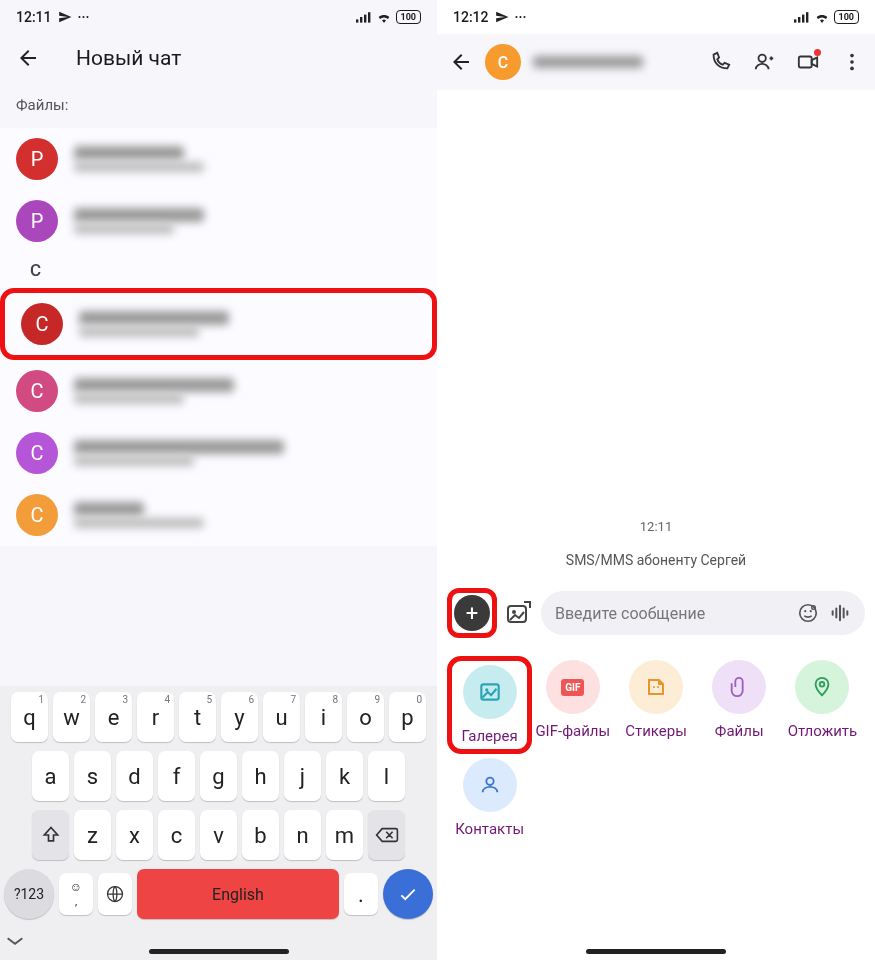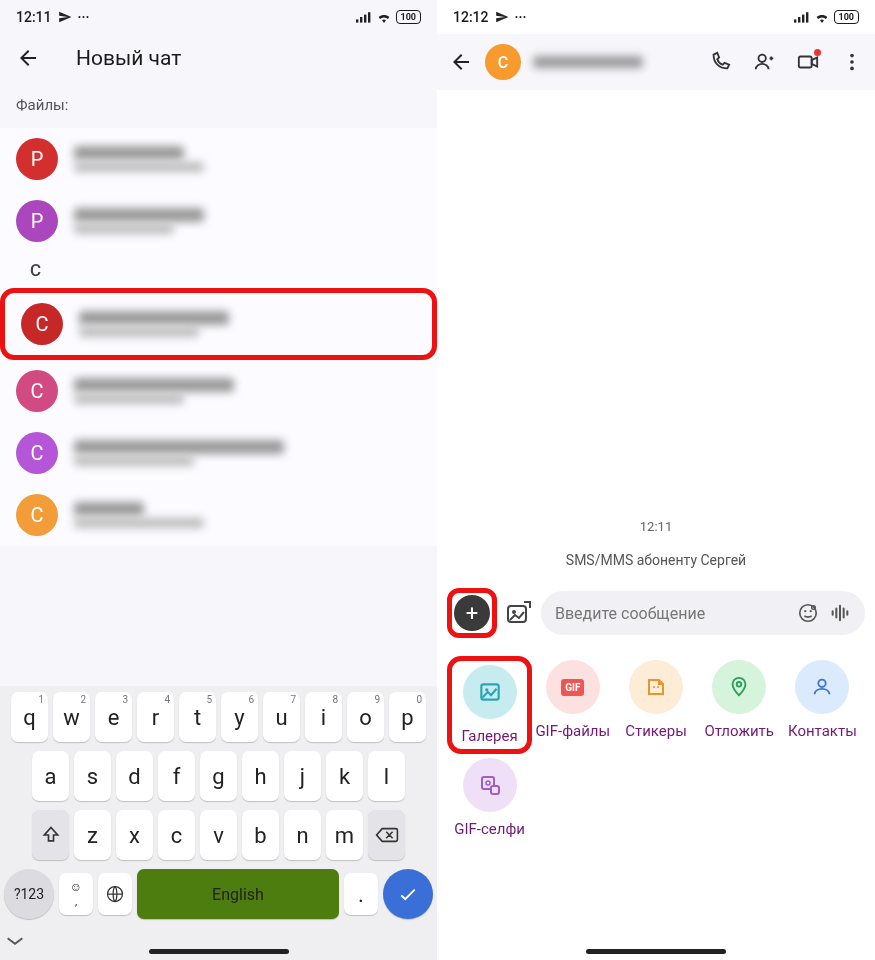--- a/index.html
+++ b/index.html
@@ -37,21 +37,21 @@
   .kb-row { display: flex; justify-content: center; gap: 5px; margin-bottom: 9px; }
   .key { background: #fff; border-radius: 7px; height: 50px; display: flex; align-items: center; justify-content: center; font-size: 22px; color: #222; box-shadow: 0 1px 1px rgba(0,0,0,0.2); position: relative; }
   .key-top .key { width: 37px; }
   .key .sup { position: absolute; top: 2px; right: 4px; font-size: 10px; color: #777; }
   .key-mid .key { width: 37px; }
   .key-shift, .key-del { width: 54px; background: #e4e4e8; }
   .key-bottom { align-items: center; }
   .key-123 { width: 50px; height: 50px; border-radius: 50%; background: #dcdce0; font-size: 14px; }
   .key-emoji { width: 34px; height: 42px; background: #fff; font-size: 12px; flex-direction: column; gap: 1px; }
   .key-globe { width: 34px; height: 42px; background: #fff; }
-  .key-space { flex: 1; background: #4d7c0f; font-size: 16px; }
+  .key-space { flex: 1; background: #ef4444; font-size: 16px; }
   .key-dot { width: 34px; height: 42px; }
   .key-go { width: 50px; height: 50px; border-radius: 50%; background: #3a6fd8; color: #fff; }
   .kb-collapse { text-align: center; padding: 6px 0 2px; color: #555; }
   .home-bar { position: absolute; bottom: 6px; left: 50%; transform: translateX(-50%); width: 140px; height: 5px; background: #222; border-radius: 3px; }
 
   
   .header-r { display: flex; align-items: center; padding: 10px 12px; gap: 12px; background: #f7f6fb; }
   .header-r .avatar-sm { width: 36px; height: 36px; border-radius: 50%; background: #f79b2e; display: flex; align-items: center; justify-content: center; color: #fff; font-weight: 500; }
   .header-r .name-blur { flex: 1; }
   .header-r .icons { display: flex; gap: 22px; align-items: center; color: #3a3a3a; }
@@ -347,43 +347,41 @@
         <div class="attach-circle" style="background:#fdecd6">
             <svg width="24" height="24" viewBox="0 0 24 24">
               <path fill="none" stroke="#e8952e" stroke-width="2" d="M5 5h10l4 4v10H5z M15 5v4h4"></path>
               <circle cx="10" cy="12" r="1" fill="#e8952e"></circle>
               <circle cx="14" cy="12" r="1" fill="#e8952e"></circle>
             </svg>
           </div>
         <span class="attach-label">Стикеры</span>
       </div>
       <div class="attach-item">
+        <div class="attach-circle" style="background:#efe0f7">
+            <svg width="22" height="22" viewBox="0 0 24 24">
+              <path fill="none" stroke="#9b5fc5" stroke-width="2" d="M8 12V6a4 4 0 018 0v10a6 6 0 01-12 0V8"></path>
+            </svg>
+          </div>
+        <span class="attach-label">Файлы</span>
+      </div>
+      <div class="attach-item">
         <div class="attach-circle" style="background:#d6f3dc">
             <svg width="22" height="22" viewBox="0 0 24 24">
               <path fill="none" stroke="#2e9e5b" stroke-width="2" d="M12 21s-7-7-7-12a7 7 0 0114 0c0 5-7 12-7 12z"></path>
               <circle cx="12" cy="9" r="2.5" fill="none" stroke="#2e9e5b" stroke-width="2"></circle>
             </svg>
           </div>
         <span class="attach-label">Отложить</span>
       </div>
       <div class="attach-item">
         <div class="attach-circle" style="background:#dbeafc">
             <svg width="22" height="22" viewBox="0 0 24 24">
               <circle cx="12" cy="8" r="4" fill="none" stroke="#3a78d0" stroke-width="2"></circle>
               <path fill="none" stroke="#3a78d0" stroke-width="2" d="M4 20c0-4 4-6 8-6s8 2 8 6"></path>
             </svg>
           </div>
         <span class="attach-label">Контакты</span>
       </div>
-      <div class="attach-item">
-        <div class="attach-circle" style="background:#efe0f7">
-            <svg width="24" height="24" viewBox="0 0 24 24">
-              <rect x="4" y="4" width="12" height="12" rx="2" fill="none" stroke="#9b5fc5" stroke-width="2"></rect>
-              <circle cx="10" cy="10" r="2" fill="none" stroke="#9b5fc5" stroke-width="1.5"></circle>
-              <rect x="13" y="13" width="8" height="8" rx="2" fill="#efe0f7" stroke="#9b5fc5" stroke-width="2"></rect>
-            </svg>
-          </div>
-        <span class="attach-label">GIF-селфи</span>
-      </div>
     </div>
   </div>
   <div class="home-bar"></div>
 </div>
 
 </body></html>

